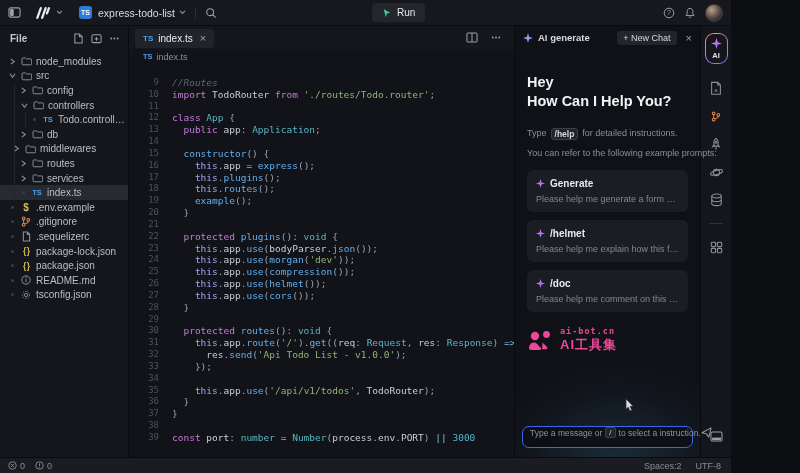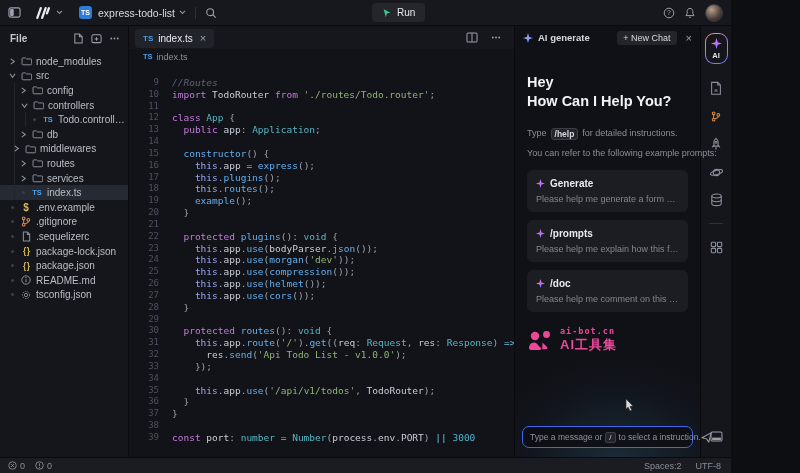--- a/index.html
+++ b/index.html
@@ -78,21 +78,21 @@
   .refer{margin-top:8px;font-size:9px;color:#8a8f99;white-space:nowrap;}
   #prompt-cards{margin-top:12px;display:flex;flex-direction:column;gap:8px;}
   .pcard{background:#1c1d23;border-radius:6px;padding:8px 9px;}
   .pcard .pt{display:flex;align-items:center;gap:5px;font-size:10px;font-weight:bold;color:#e8eaee;}
   .pcard .pd{margin-top:5px;font-size:9px;color:#81868f;white-space:nowrap;overflow:hidden;text-overflow:ellipsis;}
   .watermark{margin-top:14px;display:flex;align-items:center;gap:7px;color:#ec4899;}
   .wm-txt{display:flex;flex-direction:column;}
   .wm1{font-size:8.5px;letter-spacing:1px;font-family:"DejaVu Sans Mono",monospace;}
   .wm2{font-size:13px;letter-spacing:1px;}
   .ai-glow{position:absolute;left:0;right:0;bottom:0;height:140px;background:radial-gradient(90% 100% at 55% 105%,rgba(42,86,110,.40),rgba(24,44,66,.14) 55%,transparent 78%);pointer-events:none;z-index:1;}
-  .chat-input{position:absolute;left:7px;right:7px;bottom:9px;height:20px;border:1px solid #3c66f0;border-radius:7px;background:rgba(13,14,19,.85);display:flex;align-items:center;padding:0 7px;z-index:3;}
+  .chat-input{position:absolute;left:7px;right:7px;bottom:9px;height:20px;border:1px solid #3c66f0;border-radius:7px;background:rgba(13,14,19,.85);display:flex;align-items:flex-start;padding:0 7px;z-index:3;}
   .ph{display:flex;align-items:center;gap:3px;font-size:8.5px;color:#8d94a0;white-space:nowrap;}
   .slash{border:1px solid #3c3f47;background:#22242a;border-radius:2px;padding:0 3px;font-size:8px;color:#cfd3da;}
   .send{margin-left:auto;color:#9aa0ab;display:flex;}
 
   
   .strip{flex:0 0 30px;width:30px;background:#15161b;border-left:1px solid #0a0a0d;display:flex;flex-direction:column;align-items:center;}
   .ai-pill{margin-top:7px;padding:1px;border-radius:9px;background:linear-gradient(150deg,#f59e5f 0%,#c06dff 45%,#4e8cff 100%);}
   .ai-pill-in{border-radius:8px;background:#15161b;padding:4px 5px 3px;display:flex;flex-direction:column;align-items:center;gap:2px;}
   .ai-pill-txt{font-size:7.5px;font-weight:bold;color:#dfe2e8;}
   #strip-icons{margin-top:10px;display:flex;flex-direction:column;align-items:center;}
@@ -527,21 +527,21 @@
                     <defs>
                       <linearGradient id="gS" x1="0" y1="0" x2="1" y2="1">
                         <stop offset="0" stop-color="#f59e5f"></stop>
                         <stop offset=".5" stop-color="#c06dff"></stop>
                         <stop offset="1" stop-color="#4e8cff"></stop>
                       </linearGradient>
                     </defs>
                     <path d="M8 0l1.8 6.2L16 8l-6.2 1.8L8 16 6.2 9.8 0 8l6.2-1.8z" fill="url(#gS)"></path>
                   </svg>
                 </span>
-                <span>/prompts</span>
+                <span>/helmet</span>
               </div>
               <div class="pd">Please help me explain how this function w...</div>
             </div>
             <div class="pcard">
               <div class="pt">
                 <span>
                   <svg width="9" height="9" viewBox="0 0 16 16">
                     <defs>
                       <linearGradient id="gS" x1="0" y1="0" x2="1" y2="1">
                         <stop offset="0" stop-color="#f59e5f"></stop>

